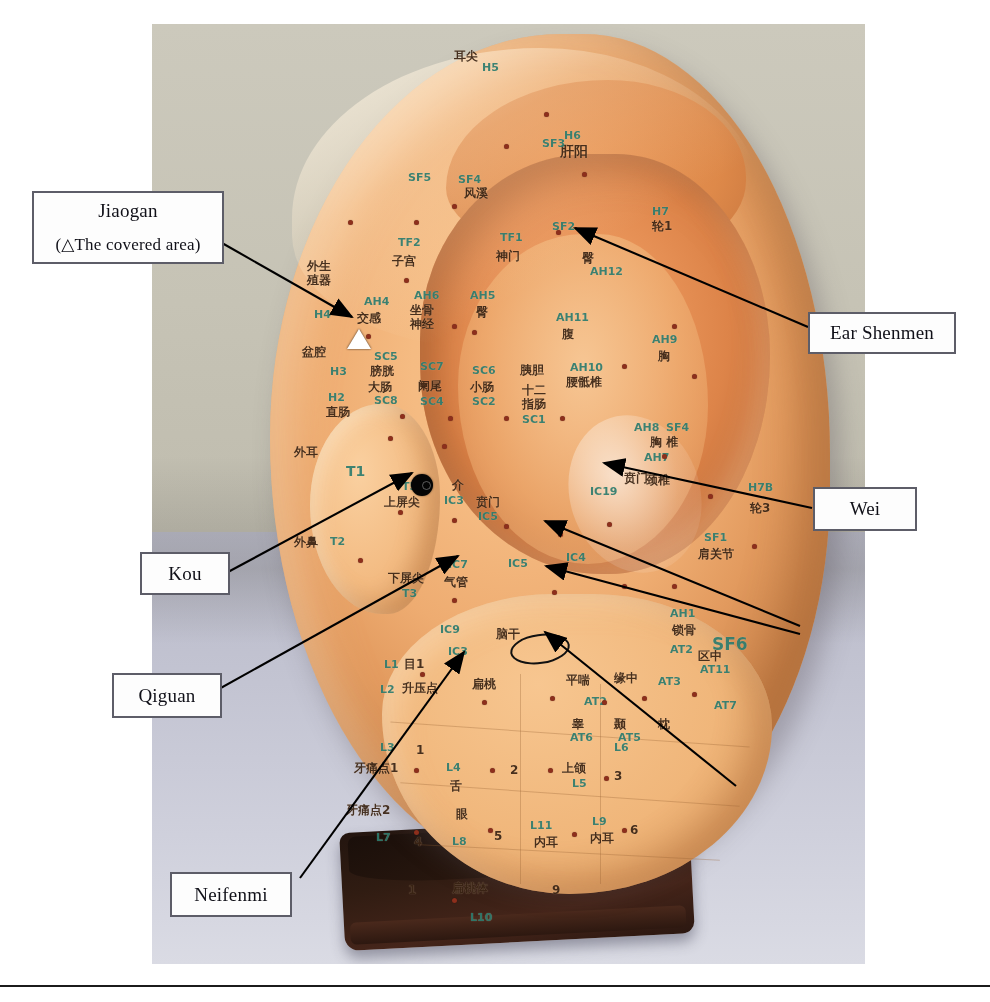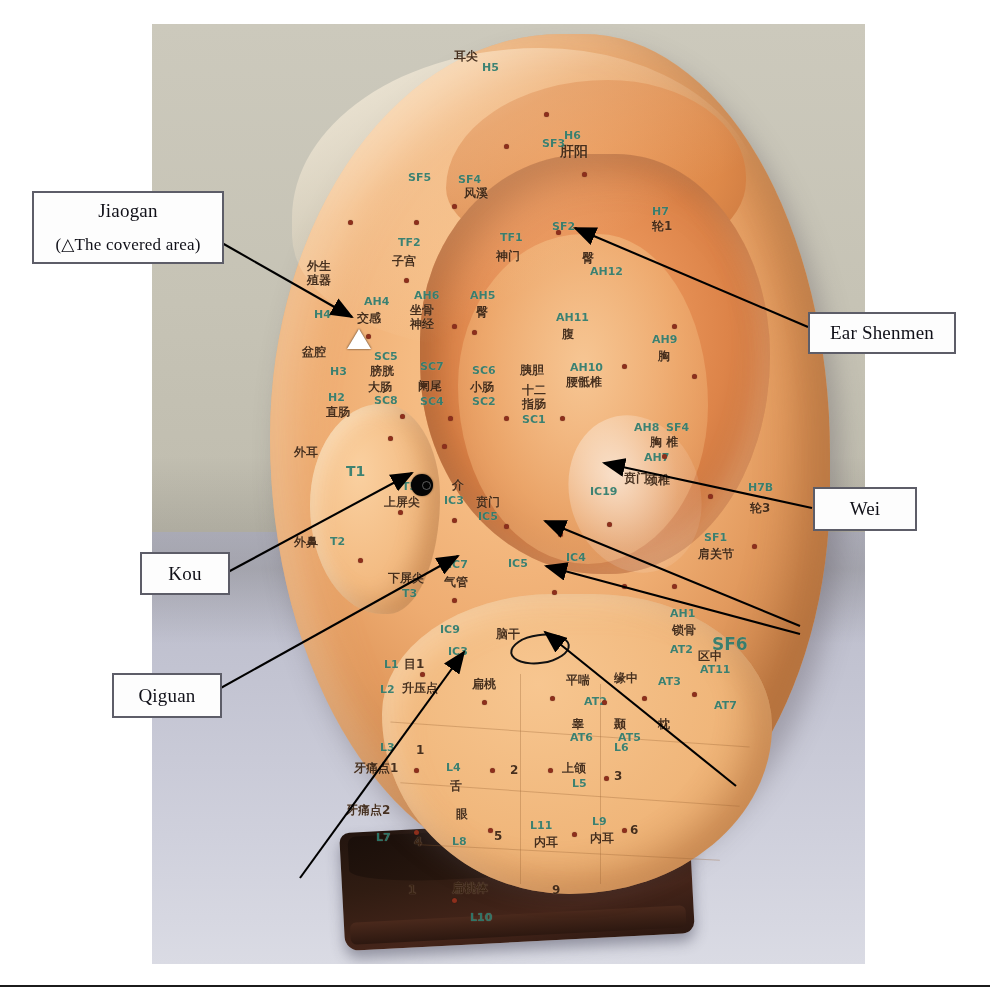--- a/index.html
+++ b/index.html
@@ -357,15 +357,18 @@
 
   <div class="callout" style="left:140px;top:552px;width:90px;height:43px;">
     <span class="l1">Kou</span>
   </div>
 
   <div class="callout" style="left:112px;top:673px;width:110px;height:45px;">
     <span class="l1">Qiguan</span>
   </div>
 
 
+  <div class="callout" style="left:170px;top:872px;width:122px;height:45px;">
+    <span class="l1">Neifenmi</span>
+  </div>
 
   <div class="footer-rule"></div>
 </div>
 
 </body></html>

